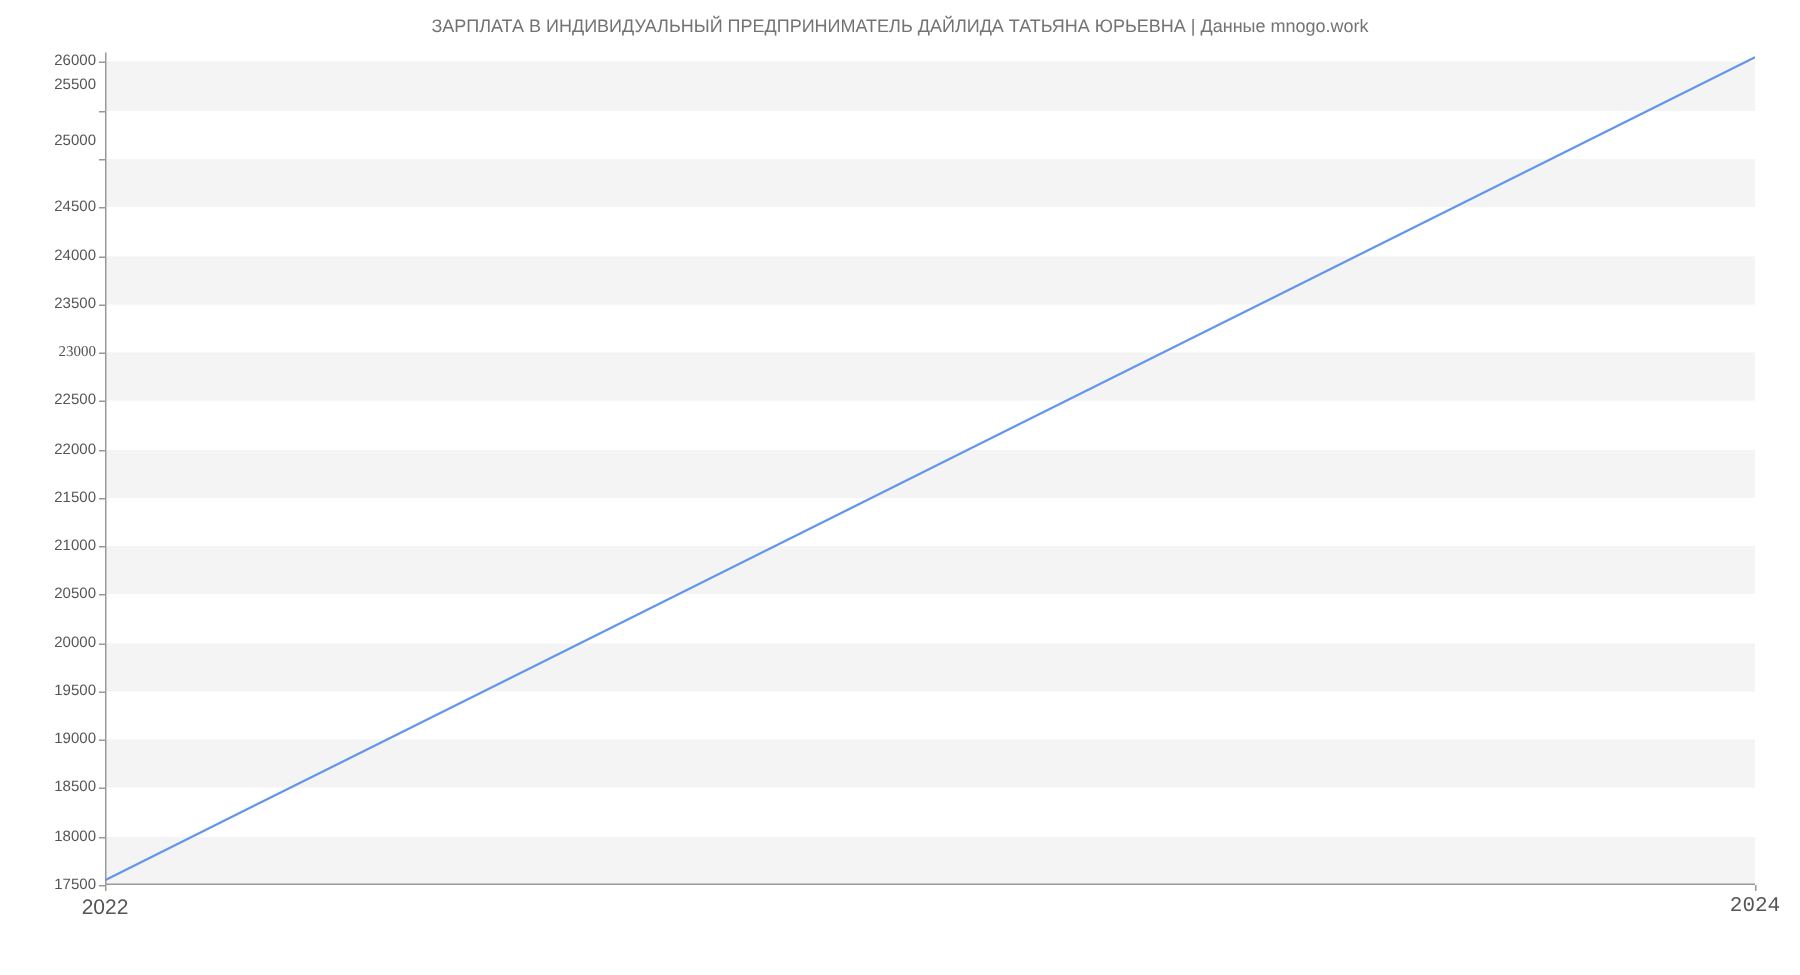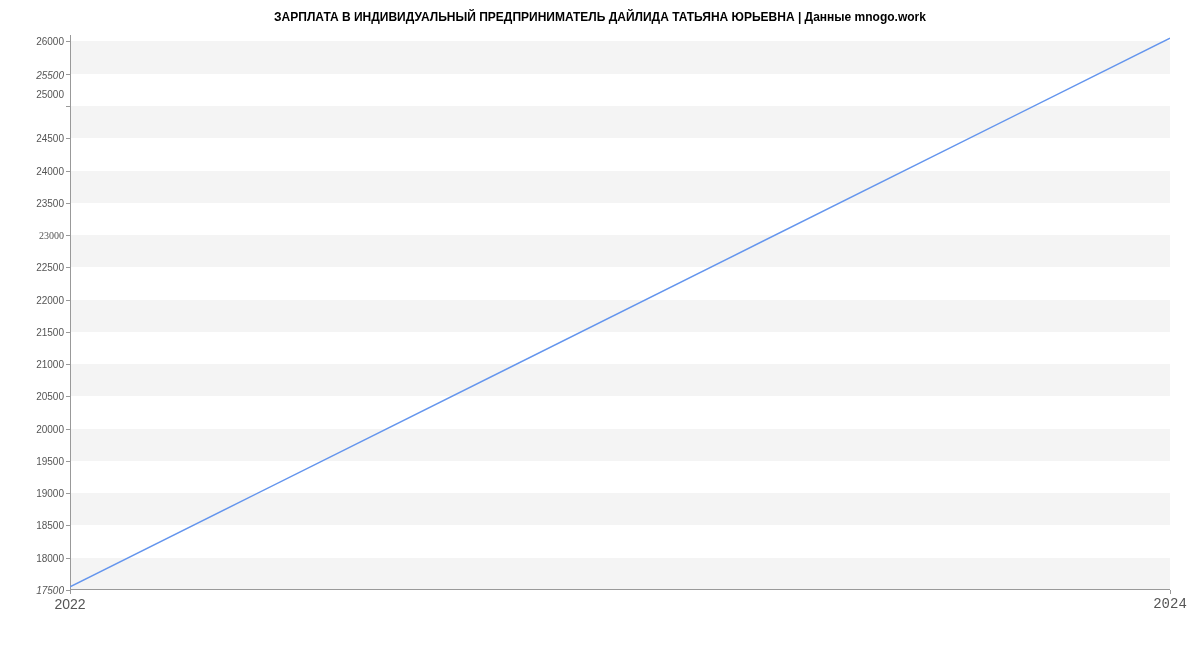--- a/index.html
+++ b/index.html
@@ -17,22 +17,22 @@
       width: 1200px;
       height: 650px;
     }
     .chart-title {
       position: absolute;
       top: 10px;
       left: 0;
       width: 100%;
       text-align: center;
       font-size: 12px;
-      color: #000000;
-      font-weight: bold;
+      color: #737373;
+      font-weight: normal;
     }
     .plot-area {
       position: absolute;
       left: 70px;
       top: 35px;
       width: 1100px;
       height: 555px;
     }
     .grid-band {
       position: absolute;
@@ -113,21 +113,21 @@
         <div class="grid-band" style="top: 70.9884px; height: 32.2674px;"></div>
         <div class="grid-band" style="top: 6.45349px; height: 32.2674px;"></div>
       </div>
     <div class="axis-line y-axis-line"></div>
     <div class="axis-line x-axis-line"></div>
     <svg class="data-line" viewBox="0 0 1100 555" preserveAspectRatio="none">
       <polyline id="series-line" fill="none" stroke-width="1.5" points="0,551.7732558139535 1100,3.226744186046517" stroke="#6495ED"></polyline>
     </svg>
   </div>
   <div id="y-ticks">
-      <div class="y-tick-label" style="top: 590px; font-style: italic;">17500</div>
+      <div class="y-tick-label" style="top: 590px;">17500</div>
       <div class="y-tick-mark" style="top: 590px;"></div>
       <div class="y-tick-label" style="top: 557.733px;">18000</div>
       <div class="y-tick-mark" style="top: 557.733px;"></div>
       <div class="y-tick-label" style="top: 525.465px;">18500</div>
       <div class="y-tick-mark" style="top: 525.465px;"></div>
       <div class="y-tick-label" style="top: 493.198px;">19000</div>
       <div class="y-tick-mark" style="top: 493.198px;"></div>
       <div class="y-tick-label" style="top: 460.93px;">19500</div>
       <div class="y-tick-mark" style="top: 460.93px;"></div>
       <div class="y-tick-label" style="top: 428.663px;">20000</div>
@@ -145,21 +145,21 @@
       <div class="y-tick-label" style="top: 235.058px; font-family: Liberation Serif, serif;">23000</div>
       <div class="y-tick-mark" style="top: 235.058px;"></div>
       <div class="y-tick-label" style="top: 202.791px;">23500</div>
       <div class="y-tick-mark" style="top: 202.791px;"></div>
       <div class="y-tick-label" style="top: 170.523px;">24000</div>
       <div class="y-tick-mark" style="top: 170.523px;"></div>
       <div class="y-tick-label" style="top: 138.256px;">24500</div>
       <div class="y-tick-mark" style="top: 138.256px;"></div>
       <div class="y-tick-label" style="top: 94px;">25000</div>
       <div class="y-tick-mark" style="top: 105.988px;"></div>
-      <div class="y-tick-label" style="top: 75px; font-style: italic;">25500</div>
+      <div class="y-tick-label" style="top: 57px;">25500</div>
       <div class="y-tick-mark" style="top: 73.7209px;"></div>
       <div class="y-tick-label" style="top: 41.4535px;">26000</div>
       <div class="y-tick-mark" style="top: 41.4535px;"></div>
     </div>
   <div id="x-ticks">
       <div class="x-tick-label" style="left: 70px;">2022</div>
       <div class="x-tick-mark" style="left: 70px;"></div>
       <div class="x-tick-label" style="left: 1170px; font-family: Liberation Mono, monospace;">2024</div>
       <div class="x-tick-mark" style="left: 1170px;"></div>
     </div>

